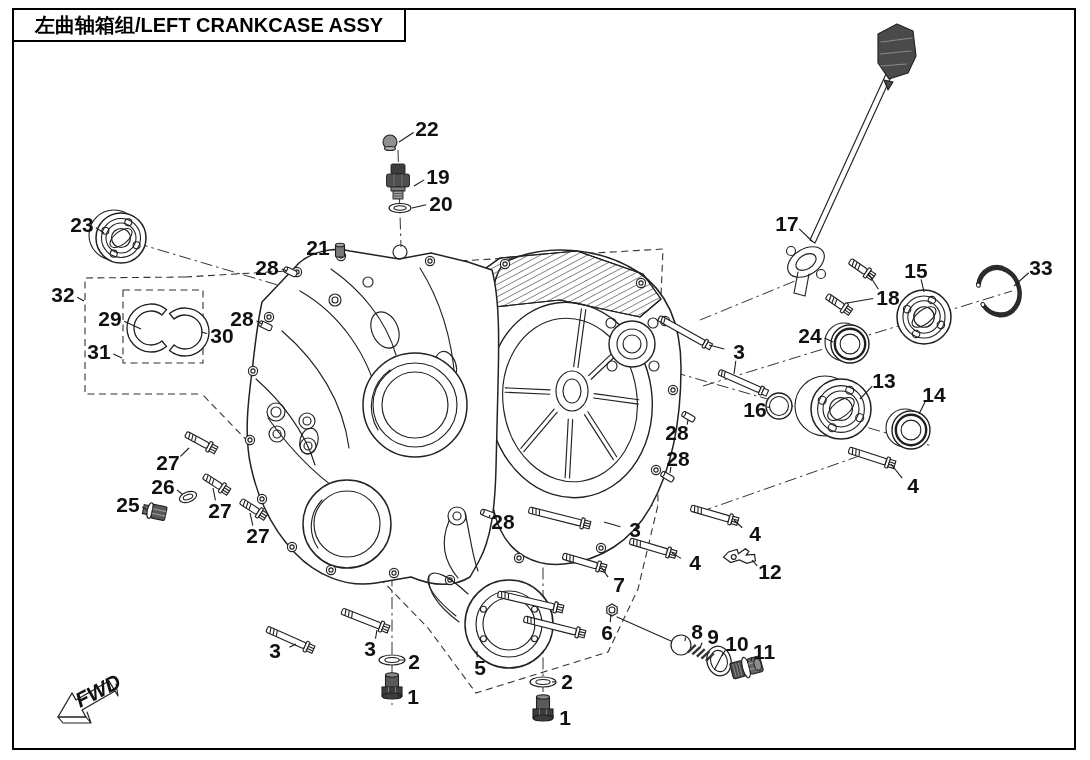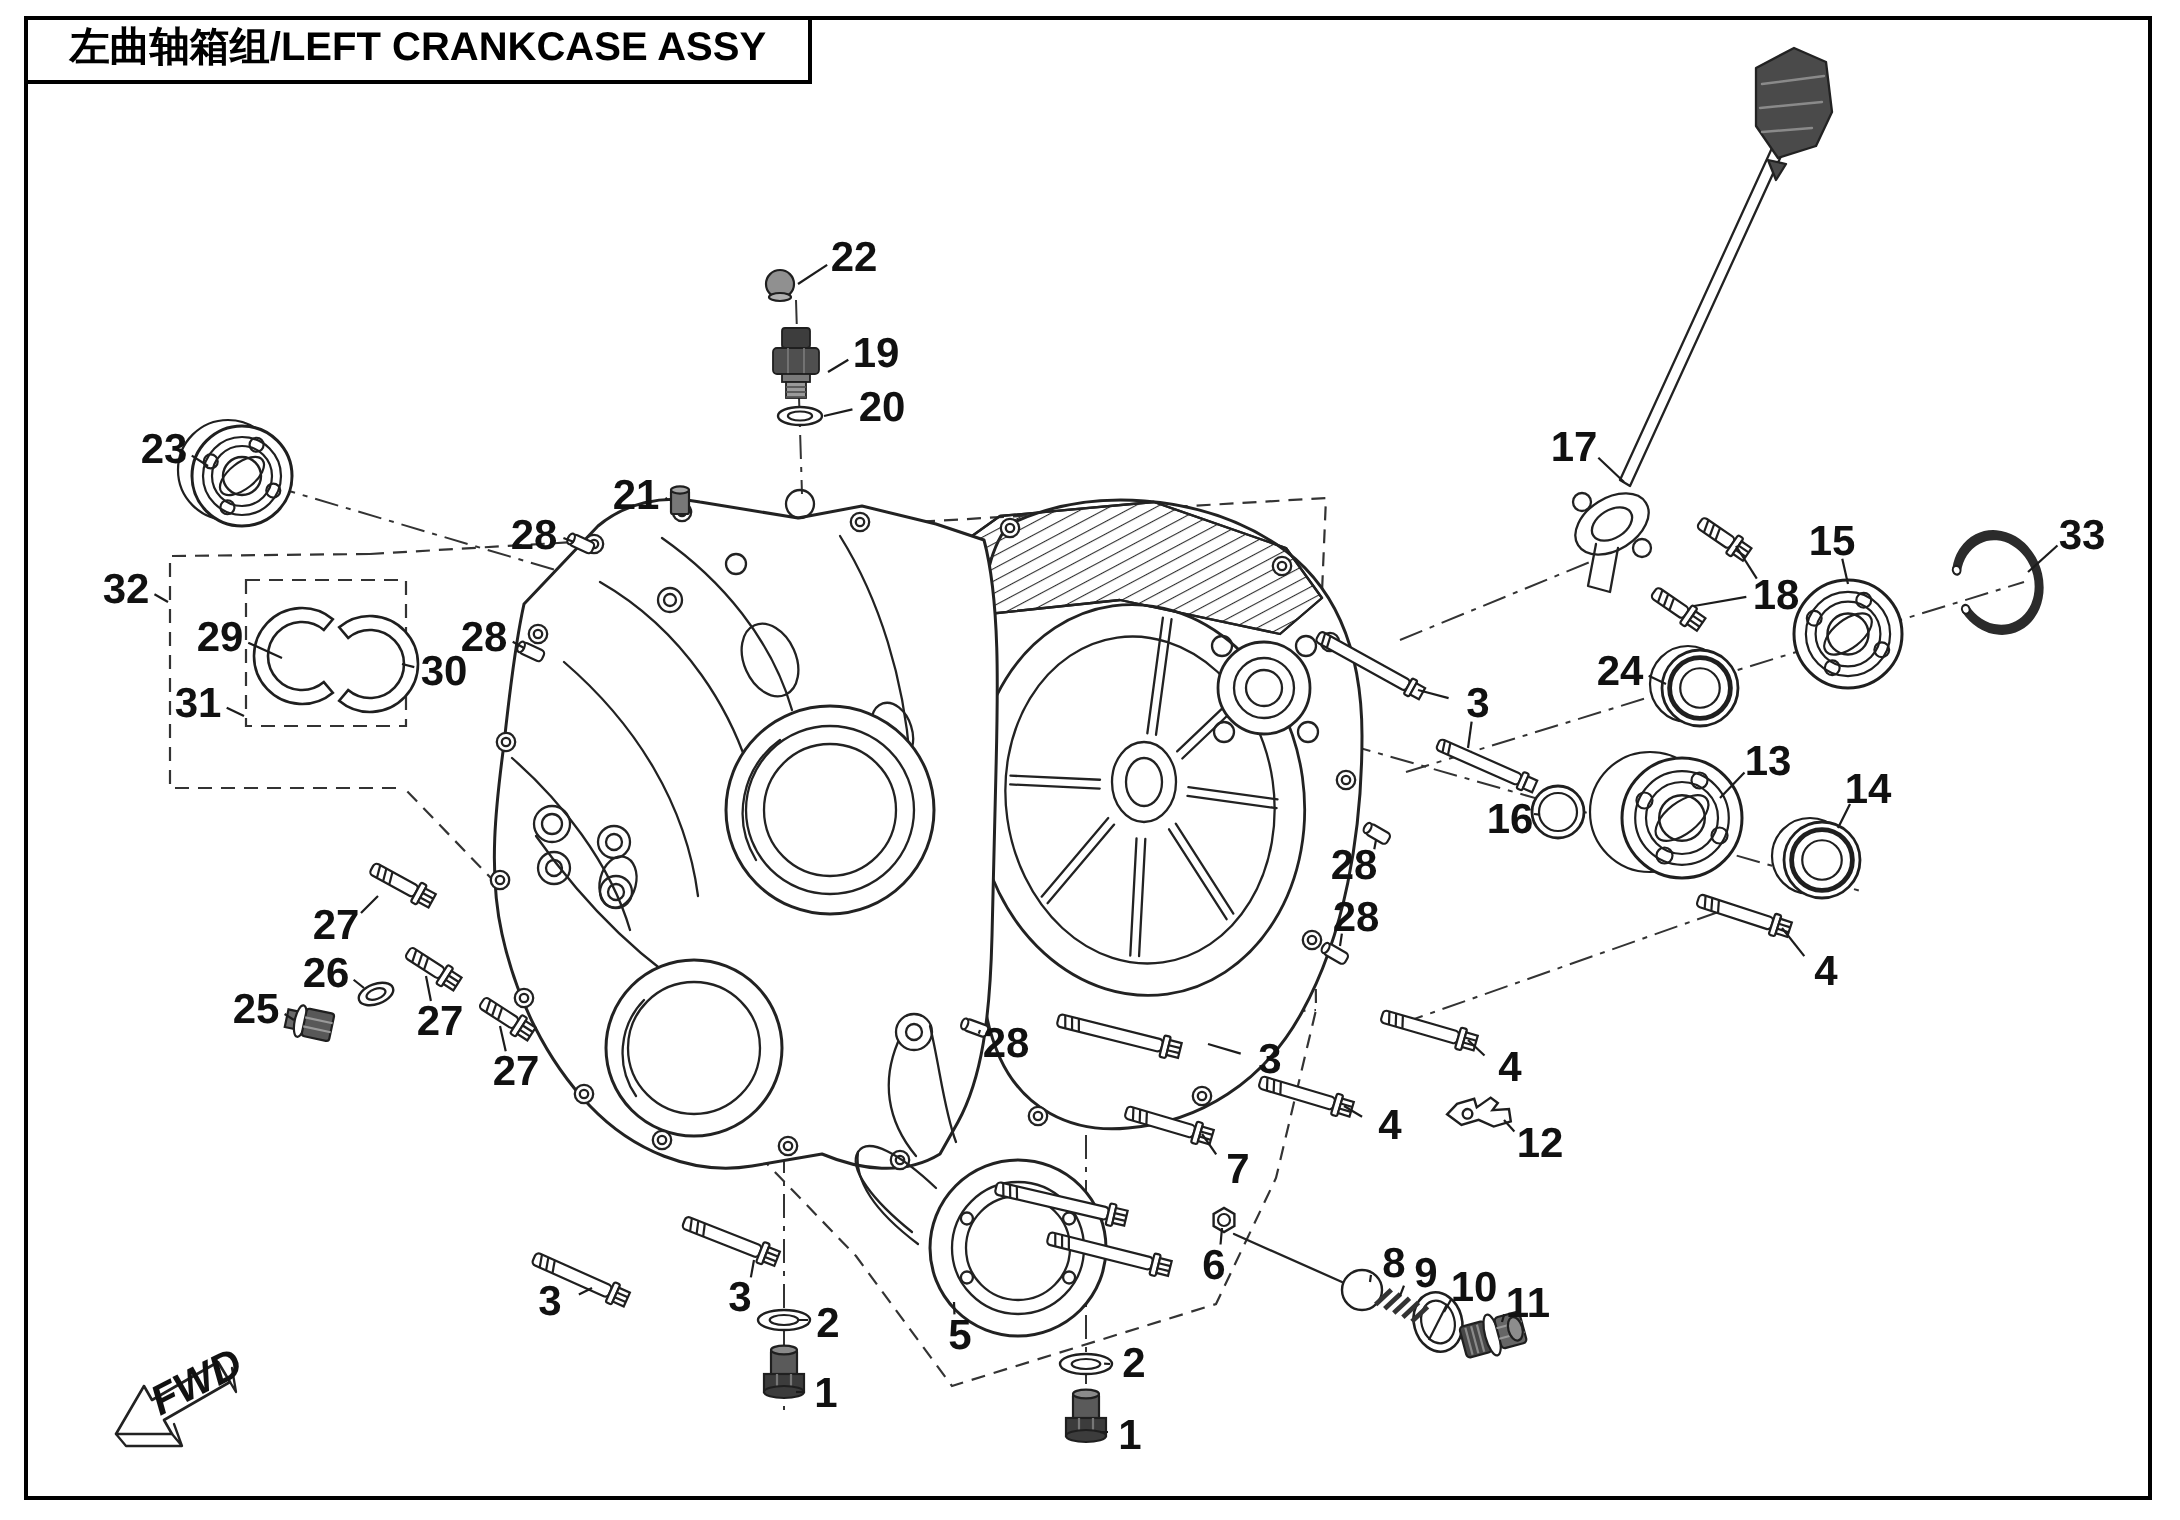--- a/index.html
+++ b/index.html
@@ -1,21 +1,21 @@
 <!DOCTYPE html>
 <html><head>
 <meta charset="utf-8">
 <style>
   html,body{margin:0;padding:0;background:#fff}
   #stage{position:relative;width:1090px;height:760px;background:#fff;overflow:hidden;
          font-family:"Liberation Sans","DejaVu Sans",sans-serif}
   #border-frame{position:absolute;left:12px;top:8px;width:1064px;height:742px;
                 border:2px solid #000;box-sizing:border-box}
   #title-block{position:absolute;left:12px;top:8px;width:394px;height:34px;border:2px solid #000;
-               box-sizing:border-box;display:flex;justify-content:center;
+               box-sizing:border-box;display:flex;align-items:center;justify-content:center;
                font-size:20px;font-weight:bold;background:#fff;white-space:nowrap}
   svg{position:absolute;left:0;top:0}
   .chain{stroke:#333;stroke-width:1;fill:none;stroke-dasharray:12 4 2.5 4}
   .dashedln{stroke:#333;stroke-width:1.1;fill:none;stroke-dasharray:7 4.5}
   .lead{stroke:#1c1c1c;stroke-width:1.1}
   text.lbl{font-size:21px;font-weight:bold;fill:#111;font-family:"Liberation Sans","DejaVu Sans",sans-serif}
   .art{stroke:#222;fill:none;stroke-width:1.15;stroke-linejoin:round;stroke-linecap:round}
 </style>
 </head>
 <body>

